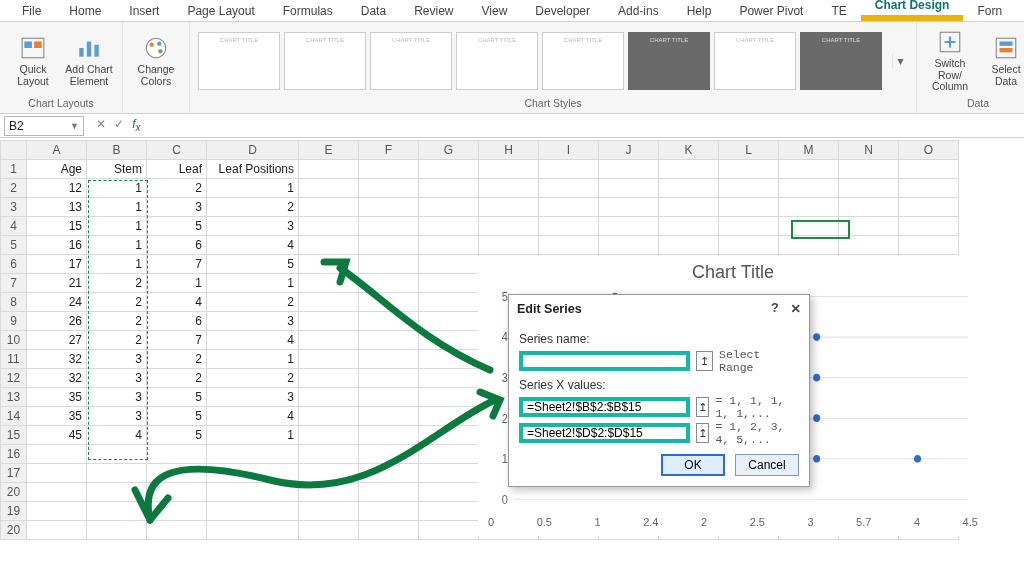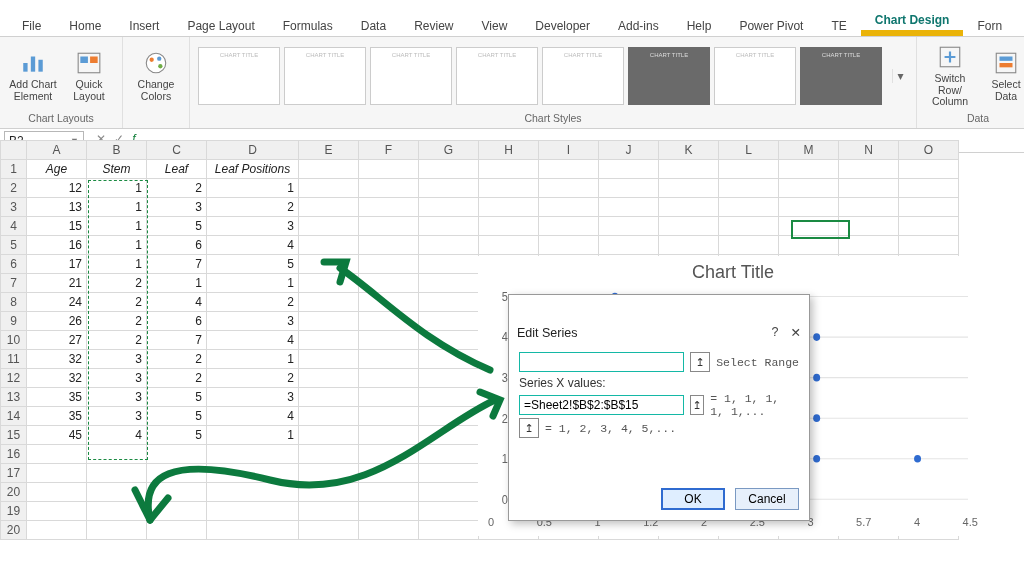--- a/index.html
+++ b/index.html
@@ -1,19 +1,19 @@
 <!DOCTYPE html>
 <html><head>
 <meta charset="utf-8">
 <style>
   * { box-sizing: border-box; margin: 0; padding: 0; font-family: "Segoe UI", Arial, sans-serif; }
   body { width: 1024px; height: 576px; overflow: hidden; background: #fff; position: relative; font-size: 12px; color: #222; }
 
   
-  .tabs { display: flex; height: 37px; align-items: flex-end; padding-left: 8px; gap: 0; border-bottom: 1px solid #d0d0d0; }
+  .tabs { display: flex; height: 22px; align-items: flex-end; padding-left: 8px; gap: 0; border-bottom: 1px solid #d0d0d0; }
   .tab { padding: 3px 14px 3px 14px; font-size: 12px; color: #444; cursor: pointer; }
   .tab.active { color: #0f766e; border-bottom: 6px solid #eab308; font-weight: 600; }
 
   
   .ribbon { display: flex; height: 92px; border-bottom: 1px solid #d0d0d0; background: #f6f6f6; }
   .ribbon-group { display: flex; flex-direction: column; justify-content: space-between; border-right: 1px solid #e0e0e0; padding: 4px 8px 2px 8px; }
   .ribbon-group-body { display: flex; gap: 6px; flex: 1; align-items: center; }
   .ribbon-group-label { text-align: center; font-size: 10.5px; color: #666; padding: 2px 0; }
   .rbtn { display: flex; flex-direction: column; align-items: center; gap: 2px; width: 50px; cursor: pointer; }
   .rbtn .icon { width: 28px; height: 28px; display: flex; align-items: center; justify-content: center; }
@@ -38,49 +38,49 @@
   
   .sheet-wrap { position: absolute; top: 140px; left: 0; right: 0; bottom: 0; overflow: hidden; }
   .sheet { border-collapse: collapse; table-layout: fixed; }
   .sheet th, .sheet td { border: 1px solid #d9d9d9; height: 19px; font-size: 12px; padding: 0 4px; overflow: hidden; white-space: nowrap; }
   .sheet th { background: #f0f0f0; color: #555; font-weight: normal; text-align: center; }
   .corner { width: 26px; background: #f0f0f0; border: 1px solid #d9d9d9; }
   .rowhdr { width: 26px; text-align: center; background: #f0f0f0; color: #555; }
   .colA, .colB, .colC { width: 60px; }
   .colD { width: 92px; }
   .colGen { width: 60px; }
-  .txtL { text-align: center; font-style: italic; }
+  .txtL { text-align: right; }
   .txtR { text-align: right; }
   .active-col-hdr { background: #d8e8d8; color: #0b7d3e; }
   .active-row-hdr { background: #d8e8d8; color: #0b7d3e; }
 
   
   .marquee { position: absolute; border: 1.5px dashed #1a8a42; pointer-events: none; }
   
   .active-cell { position: absolute; border: 2px solid #1a8a42; pointer-events: none; }
 
   
   .chart-frame { position: absolute; top: 256px; left: 478px; width: 510px; height: 280px; background: #fff; }
   .chart-title { text-align: center; font-size: 18px; color: #555; padding: 6px 0 2px 0; }
   .chart-plot { position: absolute; top: 34px; left: 10px; right: 10px; bottom: 28px; }
   .chart-plot svg { width: 100%; height: 100%; }
   .chart-xaxis { position: absolute; bottom: 8px; left: 10px; right: 10px; display:flex; justify-content: space-between; font-size: 11px; color:#666; }
 
   .dialog { position: absolute; top: 294px; left: 508px; width: 302px; background: #fff; border: 1px solid #999; box-shadow: 3px 3px 8px rgba(0,0,0,.25); z-index: 10; }
-  .dialog-title { display:flex; justify-content:space-between; align-items:center; font-size: 12.5px; font-weight: 400; padding: 6px 8px; background: #fff; margin-top: 24px; }
+  .dialog-title { display:flex; justify-content:space-between; align-items:center; font-size: 12.5px; font-weight: 700; padding: 6px 8px; background: #fff; }
   .dialog-title .controls { display:flex; gap: 12px; color:#444; }
   .dialog-title .controls span { cursor:pointer; }
   .dialog-body { padding: 6px 10px 10px 10px; font-size: 12px; color: #333; }
   .dlg-label { margin: 4px 0 2px 0; }
   .dlg-row { display: flex; align-items: center; gap: 6px; }
-  .dlg-input { flex: 1; border: 1px solid #14b8a6; height: 20px; padding: 0 4px; font-size: 12px; }
+  .dlg-input { flex: 1; border: 4px solid #14b8a6; height: 20px; padding: 0 4px; font-size: 12px; }
   .dlg-pick { width: 20px; height: 20px; border: 1px solid #888; display:flex; align-items:center; justify-content:center; cursor:pointer; font-size: 11px; }
   .dlg-preview { font-size: 11.5px; color: #555; min-width: 80px; font-family: Liberation Mono, monospace; }
   .dlg-buttons { display:flex; justify-content:flex-end; gap: 10px; margin-top: 8px; }
-  .dlg-btn { min-width: 64px; height: 22px; border: 1px solid #7a99c2; background: #e7f0fb; font-size: 12px; cursor: pointer; margin-top: 42px; }
+  .dlg-btn { min-width: 64px; height: 22px; border: 1px solid #7a99c2; background: #e7f0fb; font-size: 12px; cursor: pointer; }
   .dlg-btn.primary { border-color: #2f6bd0; background: #dfeeff; box-shadow: 0 0 0 1px #2f6bd0 inset; }
 
   
   .annot { position: absolute; top: 0; left: 0; width: 1024px; height: 576px; pointer-events: none; z-index: 20; }
 </style>
 </head>
 <body>
 
 <div class="tabs" id="tabs">
     <div class="tab">File</div>
@@ -99,38 +99,38 @@
     <div class="tab active">Chart Design</div>
     <div class="tab">Forn</div>
   </div>
 
 <div class="ribbon">
   <div class="ribbon-group">
     <div class="ribbon-group-body">
       <div class="rbtn">
         <span class="icon">
             <svg viewBox="0 0 24 24" width="26" height="26">
+              <rect x="2" y="3" width="20" height="18" fill="none" stroke="#888"></rect>
+              <rect x="4" y="6" width="7" height="6" fill="#5b9bd5"></rect>
+              <rect x="13" y="6" width="7" height="6" fill="#ed7d31"></rect>
+            </svg>
+          </span>
+        <span class="lbl">Quick
+Layout</span>
+      </div>
+      <div class="rbtn">
+        <span class="icon">
+            <svg viewBox="0 0 24 24" width="26" height="26">
               <rect x="3" y="12" width="4" height="8" fill="#5b9bd5"></rect>
               <rect x="10" y="6" width="4" height="14" fill="#5b9bd5"></rect>
               <rect x="17" y="9" width="4" height="11" fill="#5b9bd5"></rect>
             </svg>
           </span>
         <span class="lbl">Add Chart
 Element</span>
-      </div>
-      <div class="rbtn">
-        <span class="icon">
-            <svg viewBox="0 0 24 24" width="26" height="26">
-              <rect x="2" y="3" width="20" height="18" fill="none" stroke="#888"></rect>
-              <rect x="4" y="6" width="7" height="6" fill="#5b9bd5"></rect>
-              <rect x="13" y="6" width="7" height="6" fill="#ed7d31"></rect>
-            </svg>
-          </span>
-        <span class="lbl">Quick
-Layout</span>
       </div>
     </div>
     <div class="ribbon-group-label">Chart Layouts</div>
   </div>
 
   <div class="ribbon-group">
     <div class="ribbon-group-body">
       <div class="rbtn">
         <span class="icon">
             <svg viewBox="0 0 24 24" width="26" height="26">
@@ -645,53 +645,55 @@
         <circle cx="328.66666666666663" cy="117.6" r="3.5" fill="#2f6bd0"></circle>
         <circle cx="328.66666666666663" cy="80.4" r="3.5" fill="#2f6bd0"></circle>
         <circle cx="328.66666666666663" cy="43.19999999999999" r="3.5" fill="#2f6bd0"></circle>
         <circle cx="429.55555555555554" cy="154.8" r="3.5" fill="#2f6bd0"></circle>
       </svg>
   </div>
   <div class="chart-xaxis" id="xaxis">
       <span>0</span>
       <span>0.5</span>
       <span>1</span>
-      <span>1.2</span>
+      <span>2.4</span>
       <span>2</span>
       <span>2.5</span>
       <span>3</span>
       <span>5.7</span>
       <span>4</span>
       <span>4.5</span>
     </div>
 </div>
 
 <div class="dialog">
   <div class="dialog-title">
     <span>Edit Series</span>
     <span class="controls">
       <span>?</span>
       <span>✕</span>
     </span>
   </div>
   <div class="dialog-body">
+    <div class="dlg-label">Series name:</div>
     <div class="dlg-row">
       <input class="dlg-input" value="" style="">
       <div class="dlg-pick">↥</div>
       <span class="dlg-preview">Select Range</span>
     </div>
 
     <div class="dlg-label">Series X values:</div>
     <div class="dlg-row">
       <input class="dlg-input" value="=Sheet2!$B$2:$B$15" style="">
       <div class="dlg-pick">↥</div>
       <span class="dlg-preview">= 1, 1, 1, 1, 1,...</span>
     </div>
 
     <div class="dlg-row">
+      <input class="dlg-input" value="=Sheet2!$D$2:$D$15" style="">
       <div class="dlg-pick">↥</div>
       <span class="dlg-preview">= 1, 2, 3, 4, 5,...</span>
     </div>
 
     <div class="dlg-buttons">
       <button class="dlg-btn primary">OK</button>
       <button class="dlg-btn">Cancel</button>
     </div>
   </div>
 </div>

